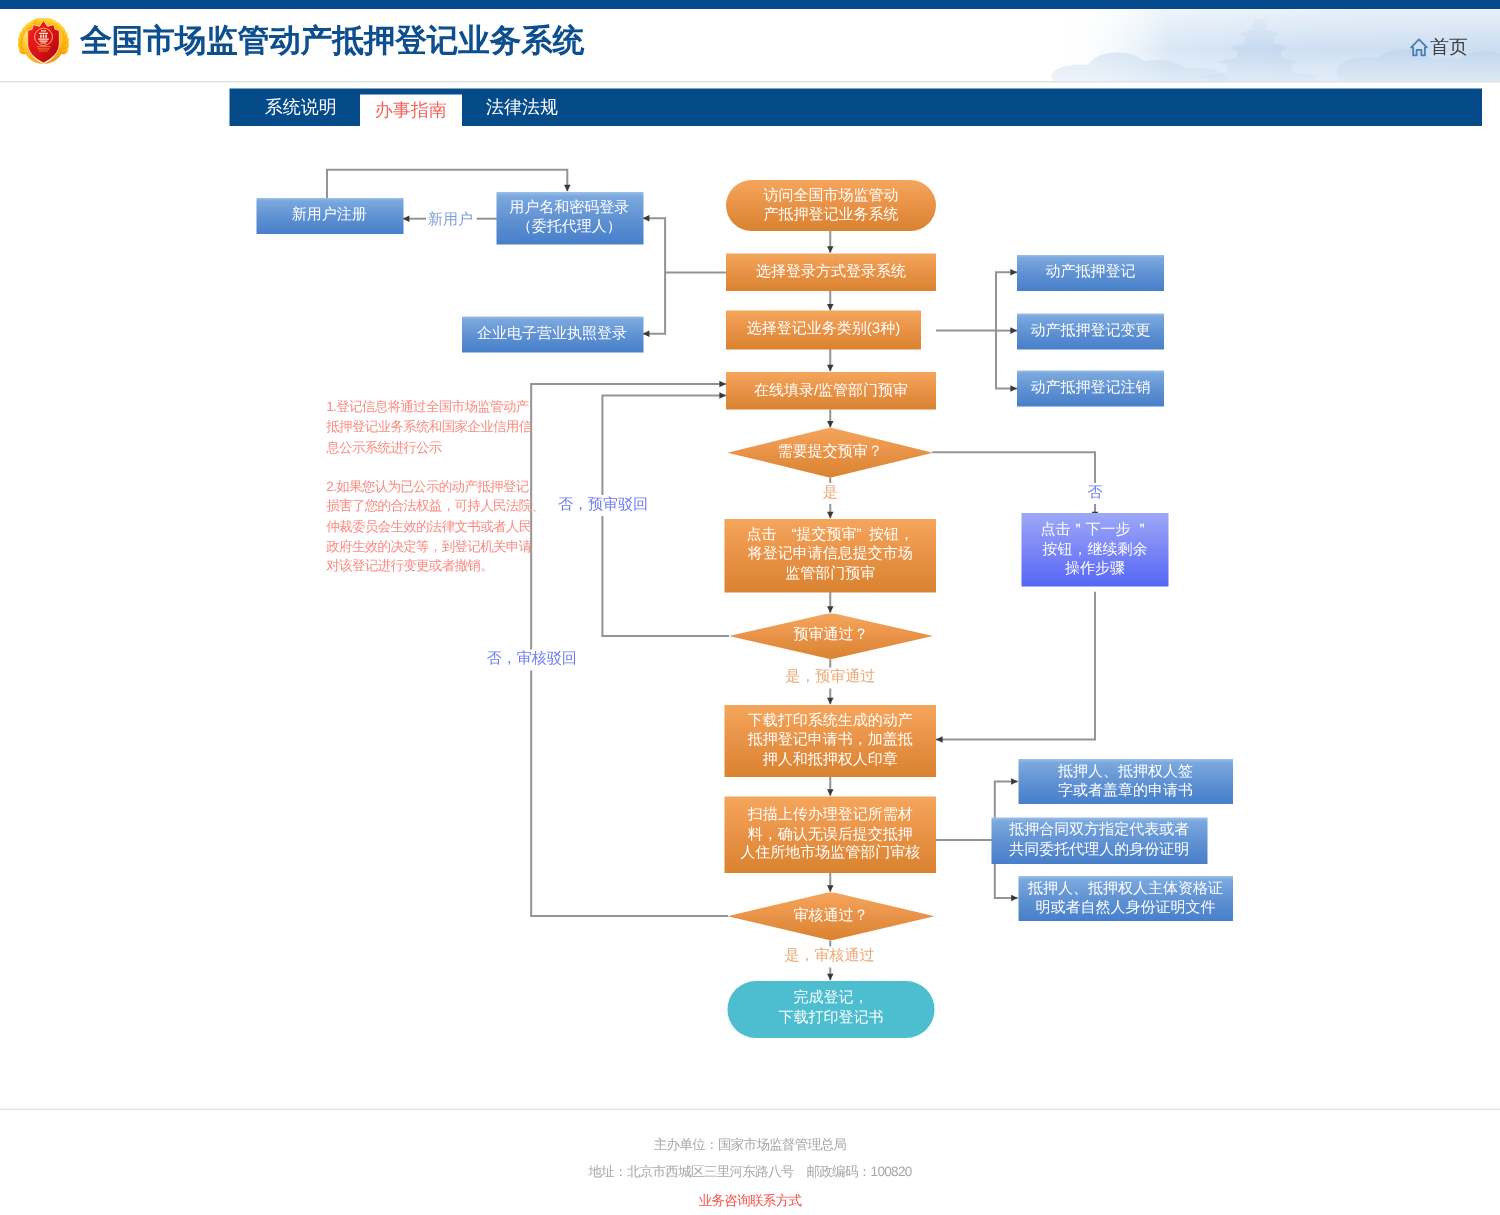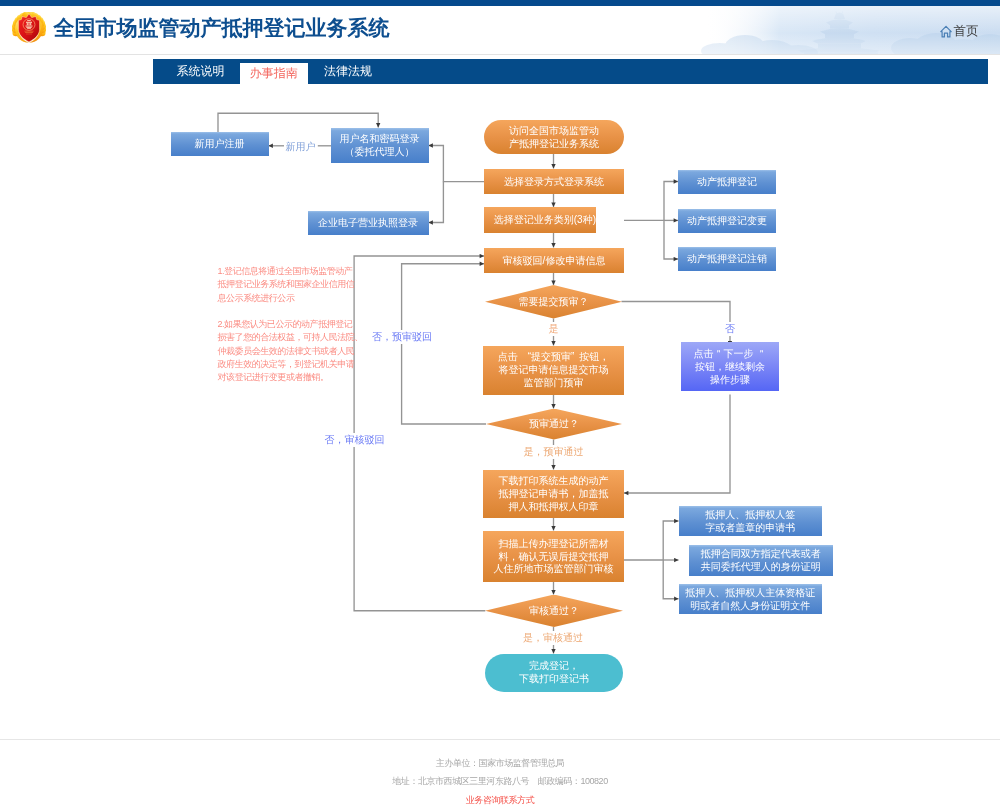--- a/index.html
+++ b/index.html
@@ -245,25 +245,25 @@
         <path d="M553.5,627 L553.5,653.5" marker-end="url(#ah)"></path>
       </g>
     </svg>
     <div class="nodes">
         <div class="node orange pill" style="left: 484px; top: 120px; width: 140px; height: 34px;">
           <span>访问全国市场监管动<br>产抵押登记业务系统</span>
         </div>
         <div class="node orange" style="left: 484px; top: 168.5px; width: 140px; height: 25.5px;">
           <span>选择登录方式登录系统</span>
         </div>
-        <div class="node orange" style="left: 484px; top: 207px; width: 112px; height: 25.5px; justify-content: flex-end;">
+        <div class="node orange" style="left: 484px; top: 207px; width: 130px; height: 25.5px;">
           <span>选择登记业务类别(3种)</span>
         </div>
         <div class="node orange" style="left: 484px; top: 247.5px; width: 140px; height: 25.5px;">
-          <span>审核驳回/修改申请信息</span>
+          <span>在线填录/监管部门预审</span>
         </div>
         <div class="node diamond orange" style="left: 485px; top: 285px; width: 137px; height: 33.5px;">
           <span class="dlabel">需要提交预审？</span>
         </div>
         <div class="node orange" style="left: 483px; top: 345.5px; width: 141px; height: 49px;">
           <span>点击 “提交预审” 按钮，<br>将登记申请信息提交市场<br>监管部门预审</span>
         </div>
         <div class="node purple" style="left: 681px; top: 342px; width: 98px; height: 49px;">
           <span>点击＂下一步 ＂<br>按钮，继续剩余<br>操作步骤</span>
         </div>
@@ -296,21 +296,21 @@
         </div>
         <div class="node blue" style="left: 678px; top: 208.5px; width: 98px; height: 24px;">
           <span>动产抵押登记变更</span>
         </div>
         <div class="node blue" style="left: 678px; top: 247px; width: 98px; height: 24px;">
           <span>动产抵押登记注销</span>
         </div>
         <div class="node blue" style="left: 678.5px; top: 506px; width: 143.5px; height: 30px;">
           <span>抵押人、抵押权人签<br>字或者盖章的申请书</span>
         </div>
-        <div class="node blue" style="left: 689px; top: 544.5px; width: 143.5px; height: 31px;">
+        <div class="node blue" style="left: 661px; top: 544.5px; width: 143.5px; height: 31px;">
           <span>抵押合同双方指定代表或者<br>共同委托代理人的身份证明</span>
         </div>
         <div class="node blue" style="left: 678.5px; top: 583.5px; width: 143.5px; height: 30.5px;">
           <span>抵押人、抵押权人主体资格证<br>明或者自然人身份证明文件</span>
         </div>
       </div>
     <div class="edge-labels">
         <span class="label" style="left: 285.4px; top: 140px; color: rgb(127, 159, 216);">新用户</span>
         <span class="label" style="left: 548.5px; top: 322px; color: rgb(240, 168, 120);">是</span>
         <span class="label" style="left: 725px; top: 322px; color: rgb(107, 123, 245);">否</span>

